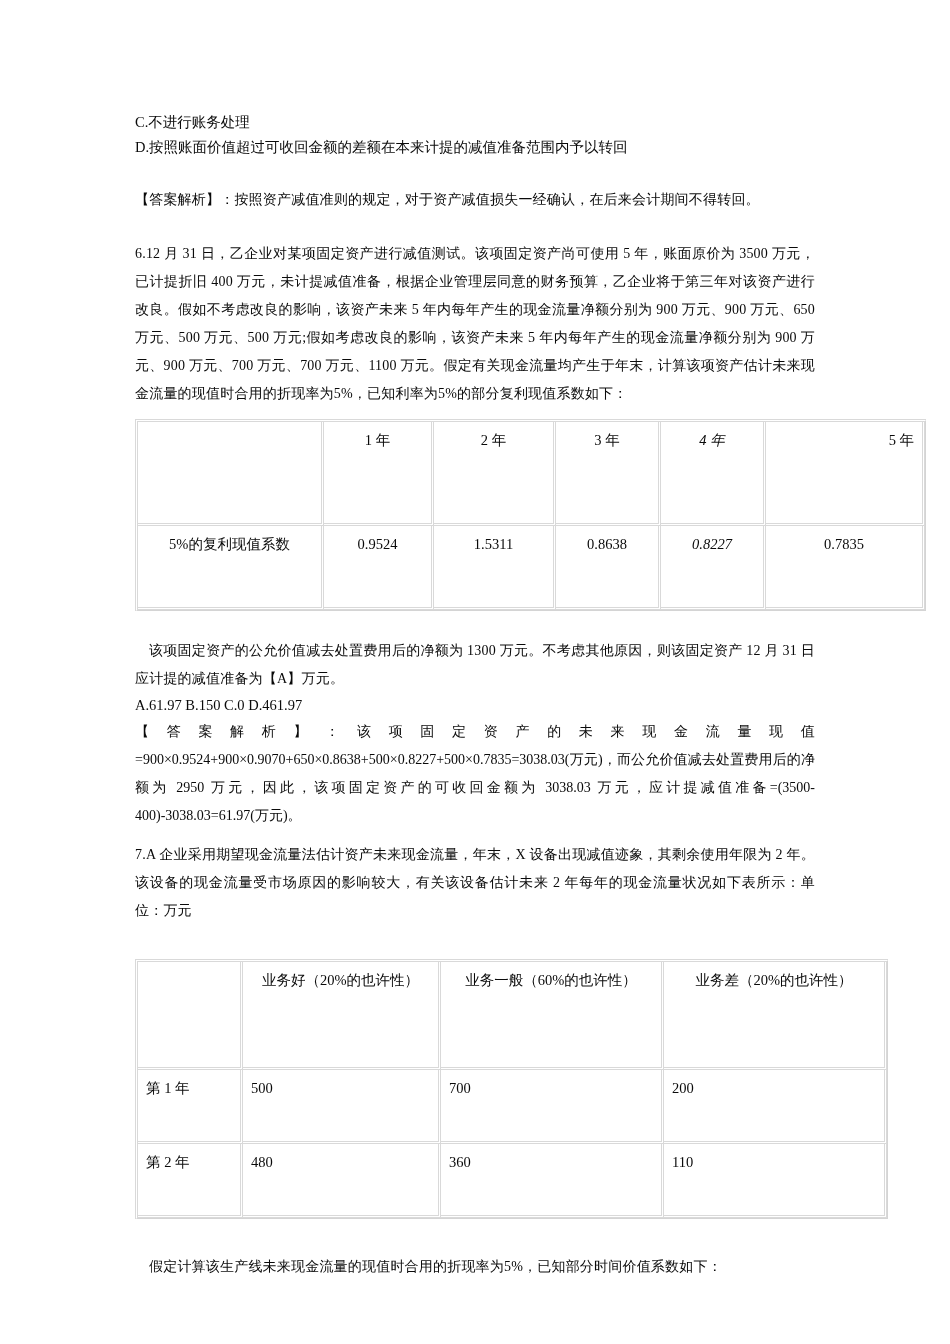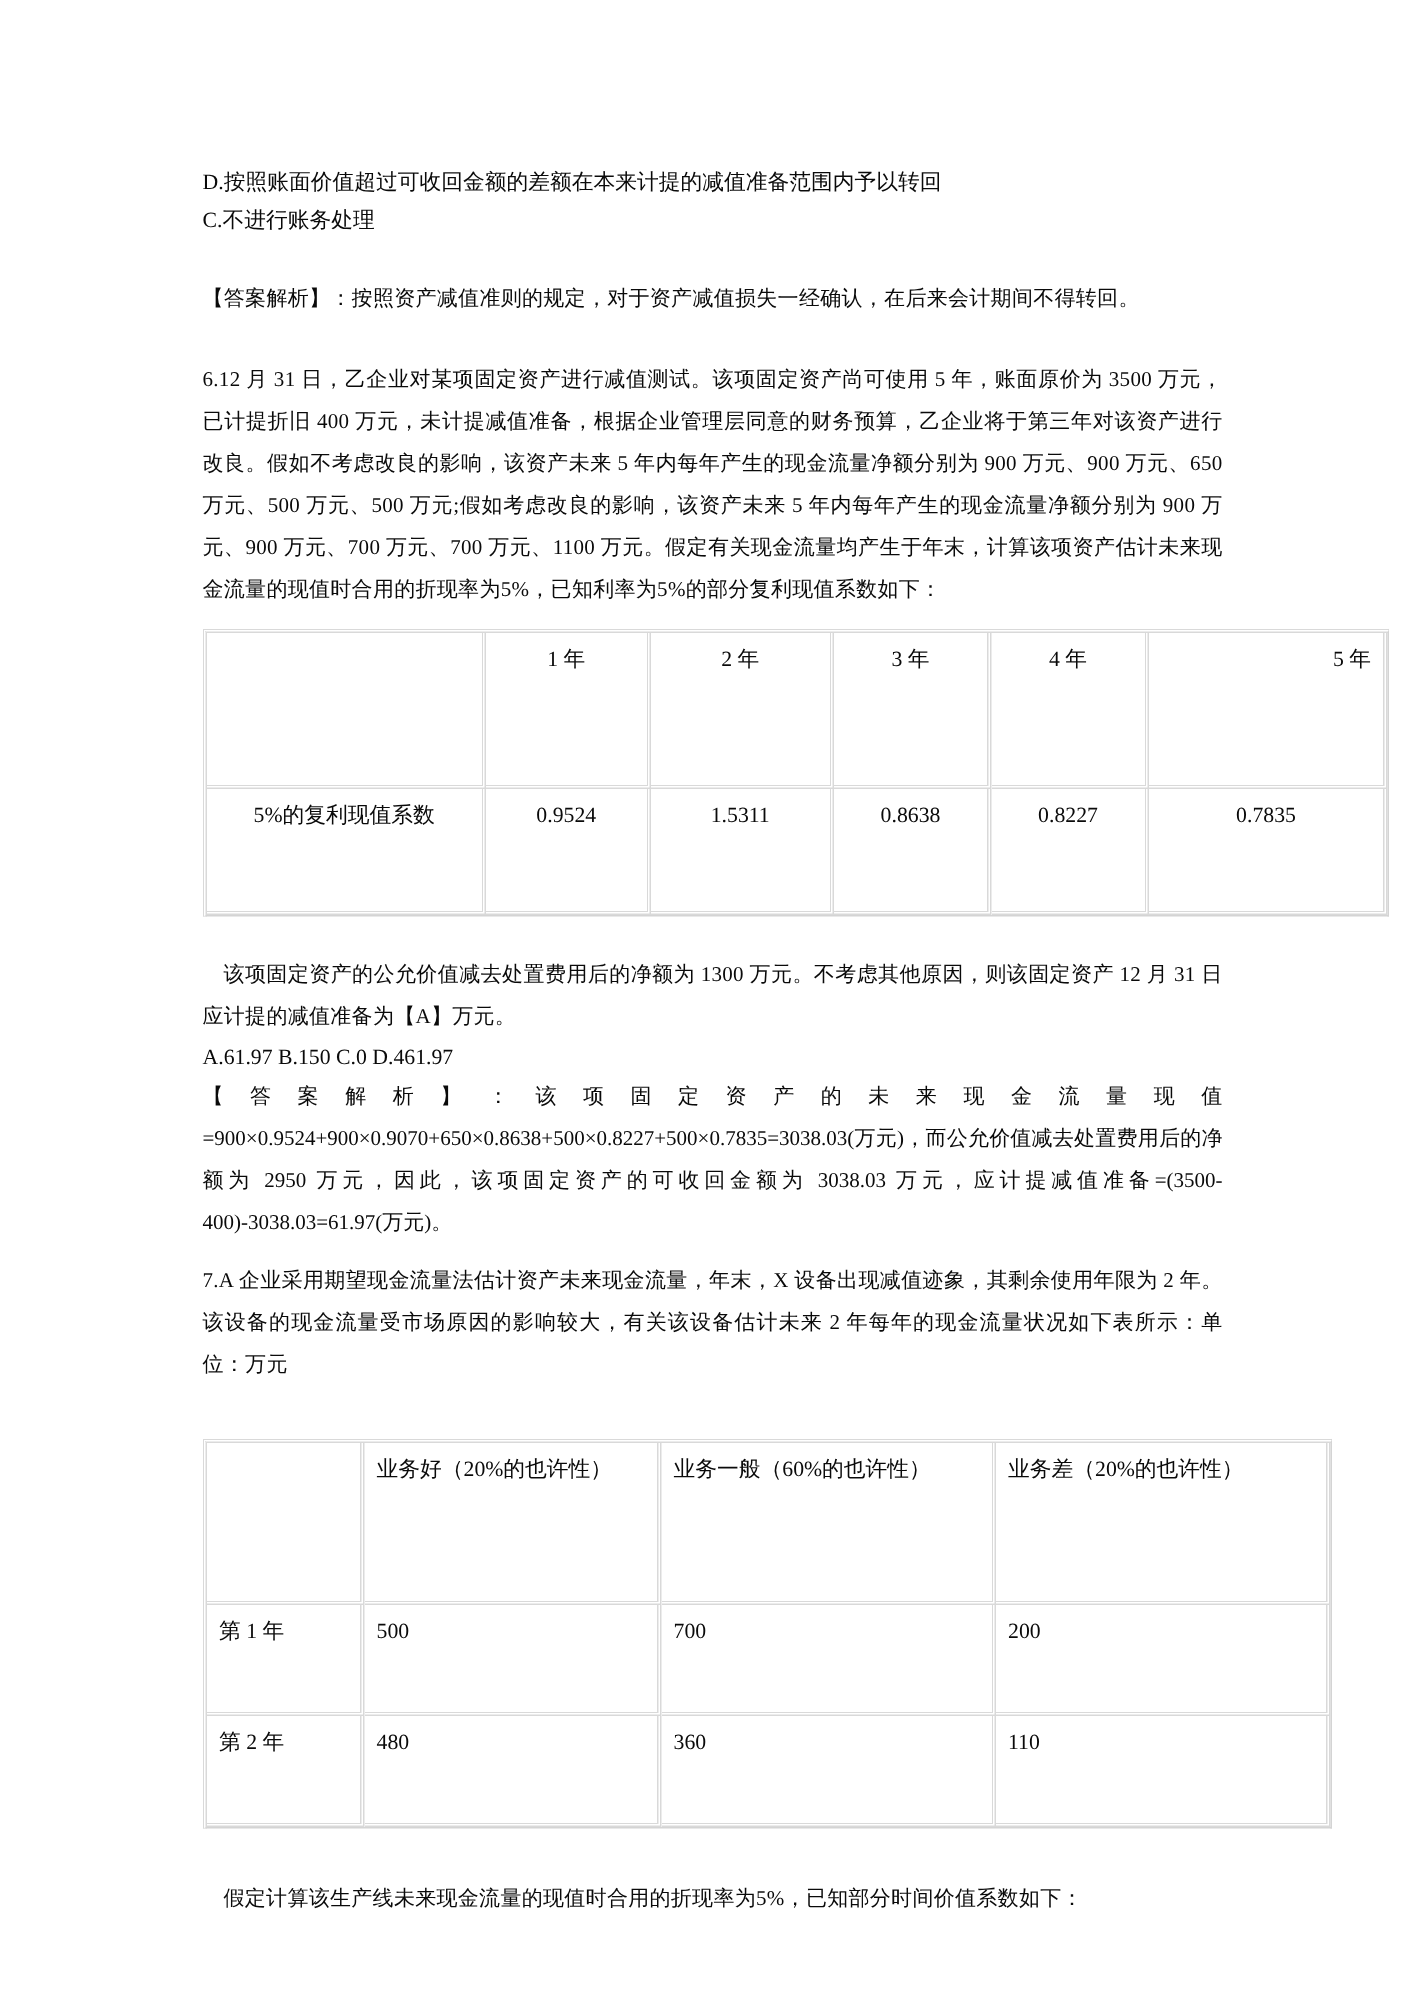--- a/index.html
+++ b/index.html
@@ -56,49 +56,49 @@
     line-height: 26px;
     vertical-align: top;
     padding: 5px 8px 4px 8px;
     word-break: break-all;
   }
   
   #table-pv-factors td.c0 { width: 167px; }
   #table-pv-factors td.c1 { width: 91px; }
   #table-pv-factors td.c2 { width: 103px; }
   #table-pv-factors td.c3 { width: 86px; }
-  #table-pv-factors td.c4 { width: 86px; }
+  #table-pv-factors td.c4 { width: 86px; font-style: italic; }
   #table-pv-factors td.c5 { width: 140px; }
   #table-pv-factors tr.head-row td { height: 92px; }
   #table-pv-factors tr.body-row td { height: 72px; }
   #table-pv-factors .ctr { text-align: center; }
   #table-pv-factors .lft { text-align: right; }
 
   
   #table-cashflow td.d0 { width: 86px; }
   #table-cashflow td.d1 { width: 179px; }
   #table-cashflow td.d2 { width: 204px; }
   #table-cashflow td.d3 { width: 204px; }
-  #table-cashflow tr.head-row td { height: 96px; }
+  #table-cashflow tr.head-row td { height: 96px; text-align: center; }
   #table-cashflow tr.body-row td { height: 62px; }
 
   .table-wrap { margin: 0; }
   .justify-spread {
     text-align: justify;
     text-align-last: justify;
   }
   .mono-ish { letter-spacing: 0px; }
 </style>
 </head>
 <body>
 
 <div class="page">
 
+  <p class="opt">C.不进行账务处理</p>
   <p class="opt">D.按照账面价值超过可收回金额的差额在本来计提的减值准备范围内予以转回</p>
-  <p class="opt">C.不进行账务处理</p>
 
   <div class="gap-md"></div>
 
   <p class="para">【答案解析】：按照资产减值准则的规定，对于资产减值损失一经确认，在后来会计期间不得转回。</p>
 
   <div class="gap-md"></div>
 
   <p class="para">6.12 月 31 日，乙企业对某项固定资产进行减值测试。该项固定资产尚可使用 5 年，账面原价为 3500 万元，已计提折旧 400 万元，未计提减值准备，根据企业管理层同意的财务预算，乙企业将于第三年对该资产进行改良。假如不考虑改良的影响，该资产未来 5 年内每年产生的现金流量净额分别为 900 万元、900 万元、650 万元、500 万元、500 万元;假如考虑改良的影响，该资产未来 5 年内每年产生的现金流量净额分别为 900 万元、900 万元、700 万元、700 万元、1100 万元。假定有关现金流量均产生于年末，计算该项资产估计未来现金流量的现值时合用的折现率为5%，已知利率为5%的部分复利现值系数如下：</p>
 
   <div class="gap-sm"></div>

